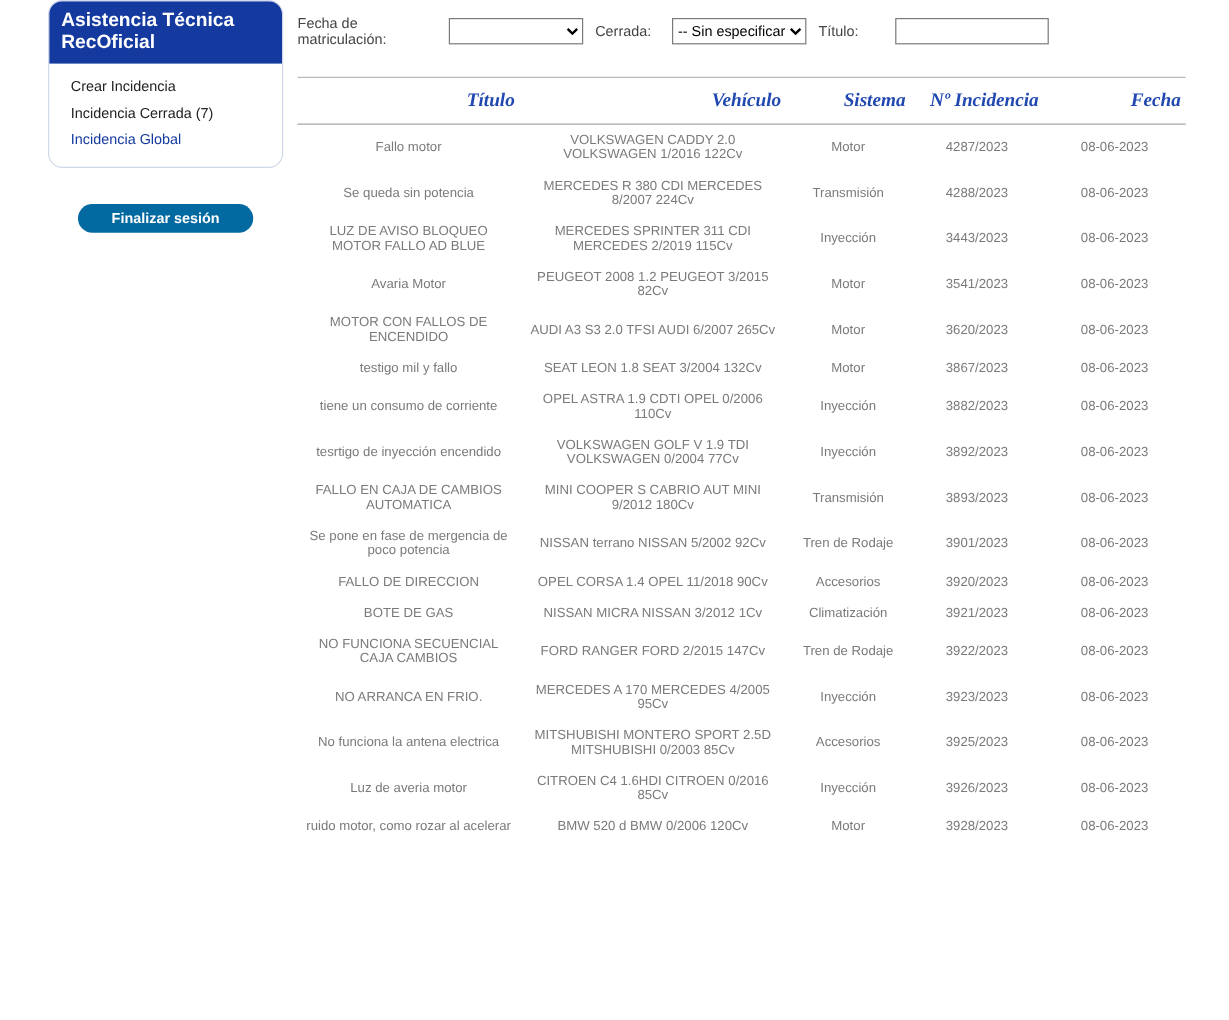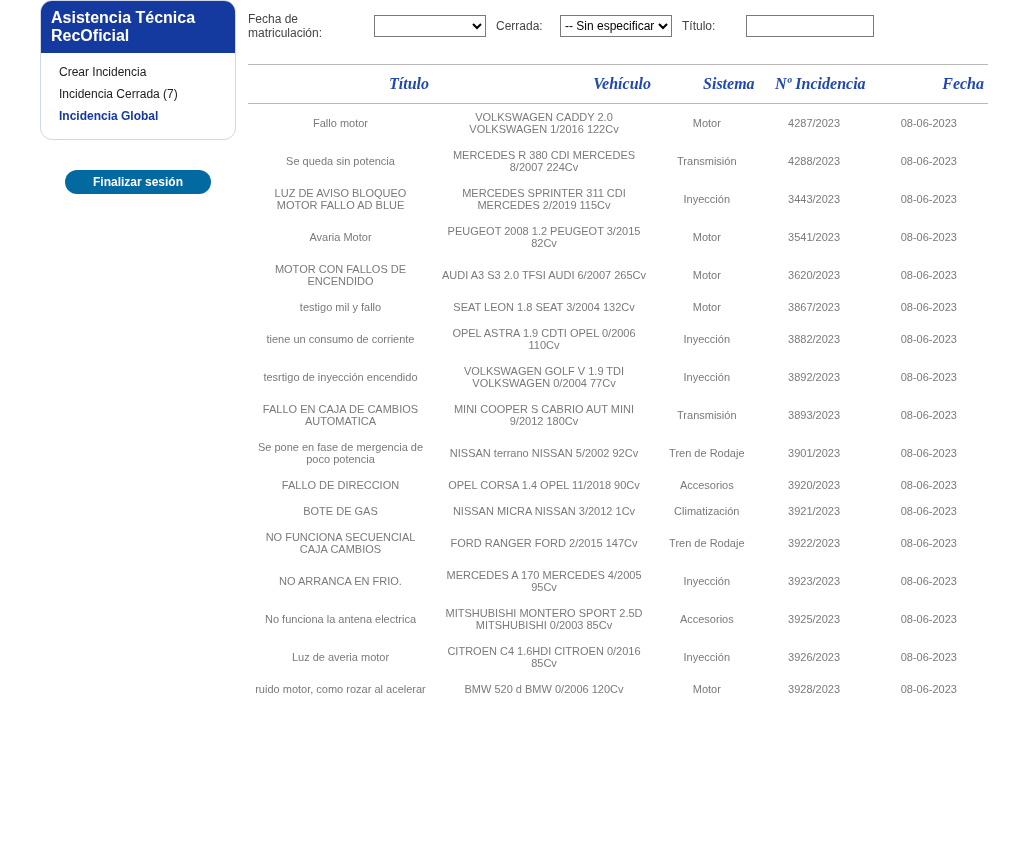--- a/index.html
+++ b/index.html
@@ -25,21 +25,21 @@
     .logo-rec { font-size: 32px; color:#2048b0; letter-spacing:-1px; }
     .logo-oficial { font-size: 32px; font-weight:bold; color:#2048b0; letter-spacing:-1px; }
     .logo-service { font-size: 18px; color:#2048b0; display:block; text-align:right; margin-right: 420px; margin-top:-6px; letter-spacing:0px;}
     .page-title { text-align:center; font-family: Georgia, "Times New Roman", serif; font-style: italic; font-size: 26px; font-weight:bold; color:#2048b0; margin: 10px 0 8px; }
     .main { display:flex; }
     .sidebar { width: 236px; flex-shrink:0; padding: 0 0 0 40px; box-sizing: border-box; }
     .sidebar-box { background:#fff; border: 1px solid #cfd8ea; border-radius: 12px; overflow:hidden; margin-top:0px; }
     .sidebar-title { background:#153a9f; color:#ffffff; font-weight:bold; padding: 8px 10px; font-size: 16px; }
     .sidebar-items { padding: 8px 0 12px; }
     .sidebar-item { padding: 4px 18px; font-size: 12px; color:#222; cursor:pointer; }
-    .sidebar-item.active { color:#153a9f; font-weight:bold; }
+    .sidebar-item.active { color:#153a9f; font-weight:normal; }
     .end-session { background:#0369a1; color:#fff; border:none; border-radius:14px; padding:5px 28px; font-size:12px; font-weight:bold; display:block; margin: 30px auto 0; cursor:pointer; }
     .content { flex:1; padding:0 36px 0 12px; }
     .filters { border-bottom:1px solid #b8b8b8; padding: 12px 0 16px; }
     .filter-row { display:flex; align-items:center; margin-bottom:8px; gap:10px; }
     .filter-label { font-size:12px; color:#444; width: 116px; }
     .filter-label.short { width: 54px; }
     .filter-label.med { width: 54px; }
     select, input.text { font-family: Arial; font-size:12px; height:22px; border:1px solid #7a7a7a; box-sizing:border-box; background:#fff; }
     select.wide { width: 112px; }
     input.text { width: 128px; padding-left:4px; }

